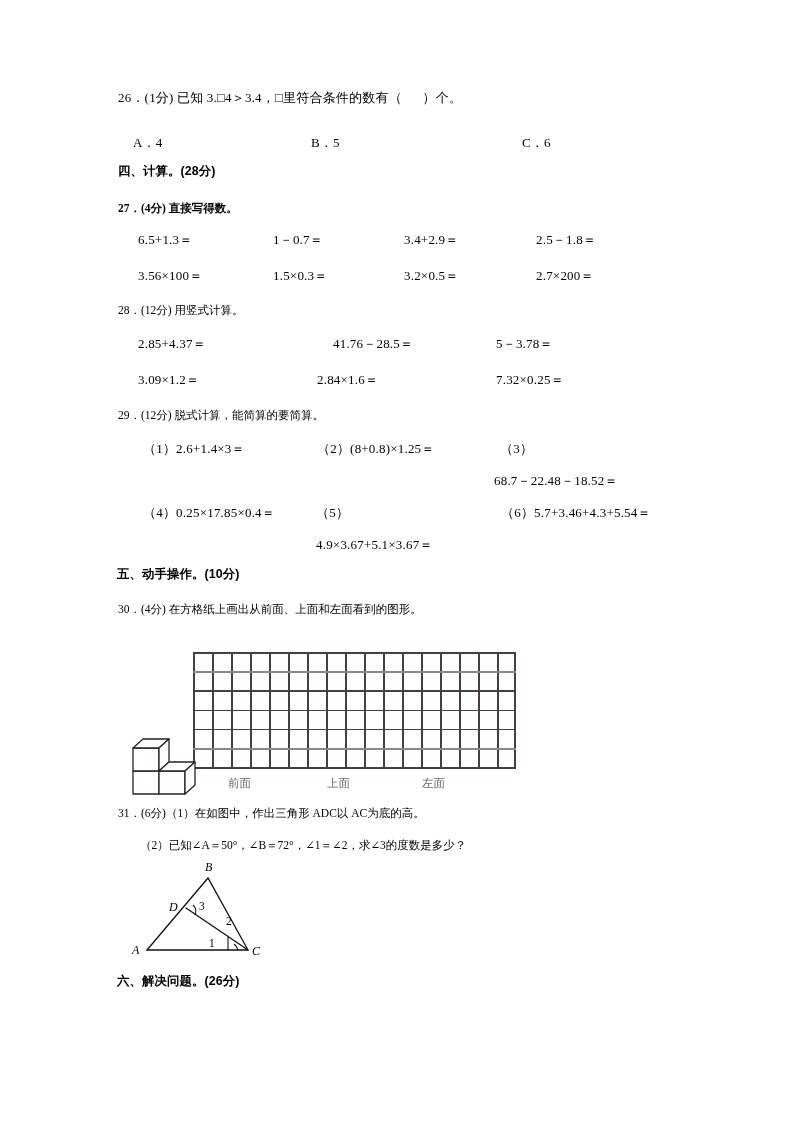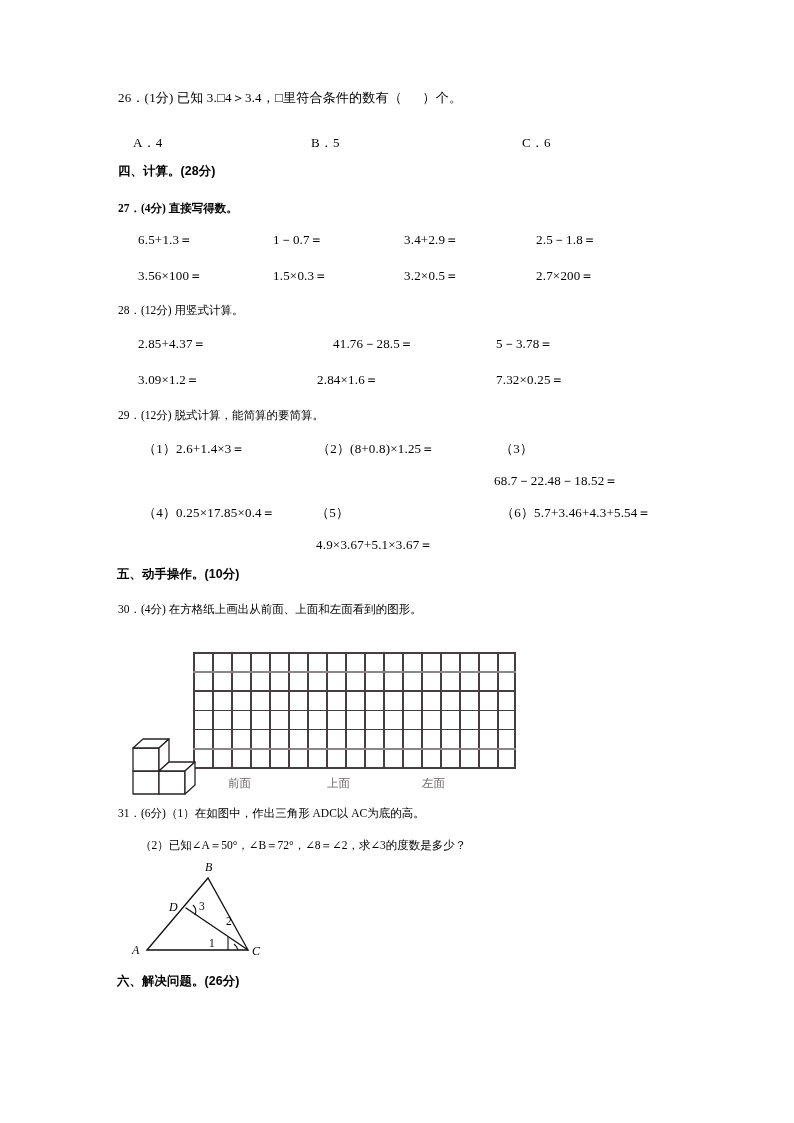--- a/index.html
+++ b/index.html
@@ -200,21 +200,21 @@
         <polygon points="29,13 39,4 39,27 29,36"></polygon>
 
         <polygon points="29,36 39,27 65,27 55,36"></polygon>
 
         <polygon points="55,36 65,27 65,50 55,59"></polygon>
       </g>
     </svg>
   </div>
 
   <div class="q" style="left:118px; top:808px;">31．(6分)（1）在如图中，作出三角形 ADC以 AC为底的高。</div>
-  <div class="q" style="left:140px; top:840px;">（2）已知∠A＝50°，∠B＝72°，∠8＝∠2，求∠3的度数是多少？</div>
+  <div class="q" style="left:140px; top:840px;">（2）已知∠A＝50°，∠B＝72°，∠1＝∠2，求∠3的度数是多少？</div>
 
   <div id="triangle-figure">
     <svg width="170" height="108" viewBox="0 0 170 108">
       <g stroke="#111111" stroke-width="1.3" fill="none" stroke-linecap="round">
 
         <path d="M22,90 L83,18 L123,90 Z"></path>
         <path d="M61,48 L123,90"></path>
       </g>
       <g stroke="#111111" stroke-width="1.1" fill="none">
 

